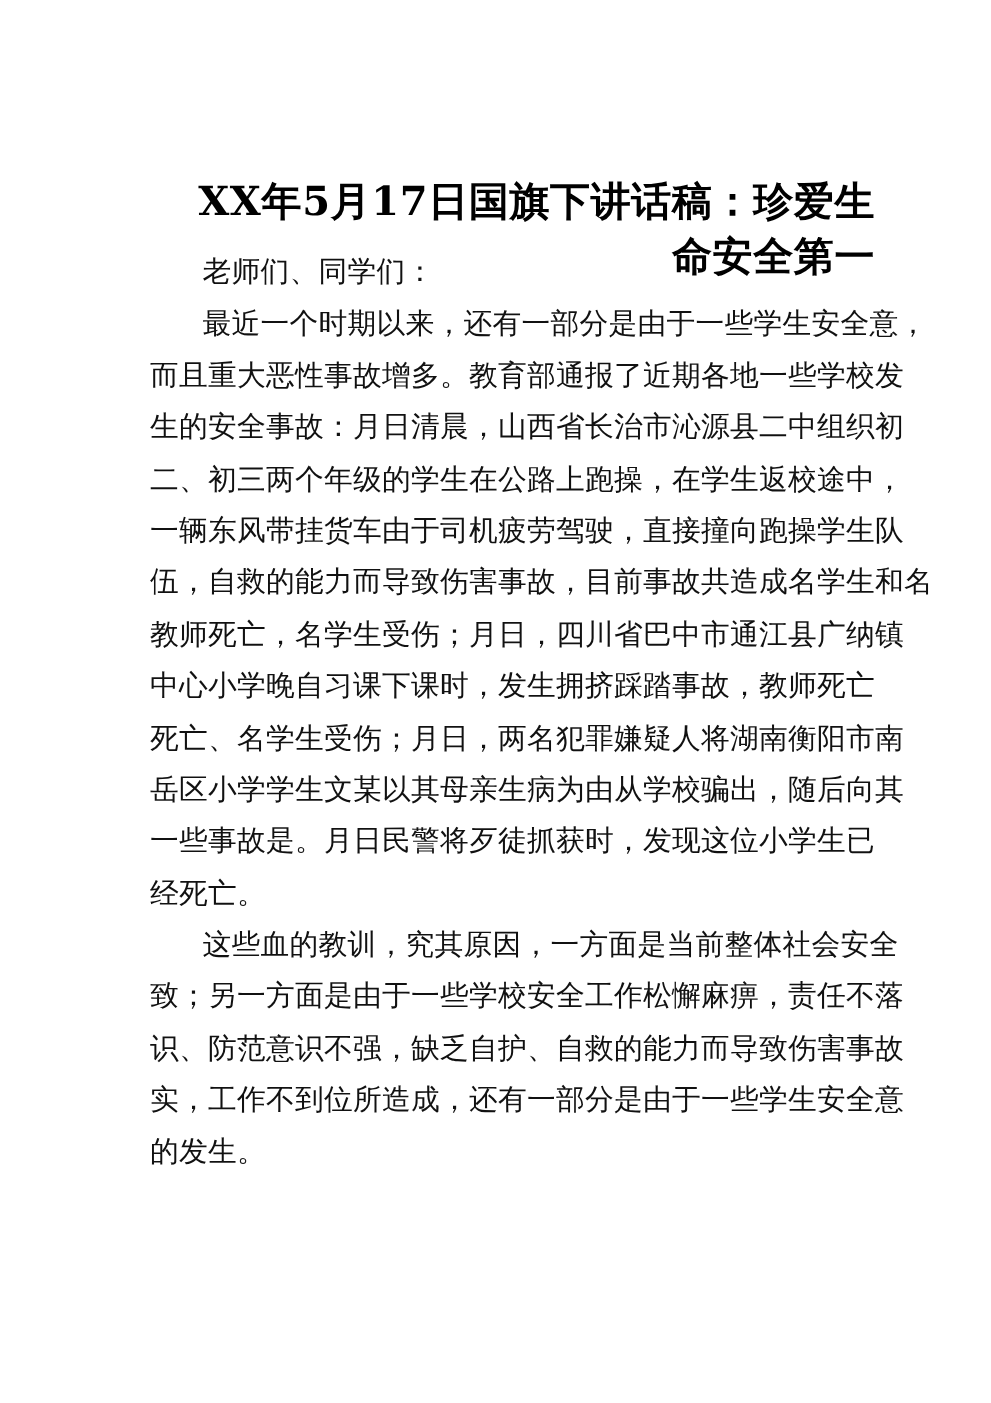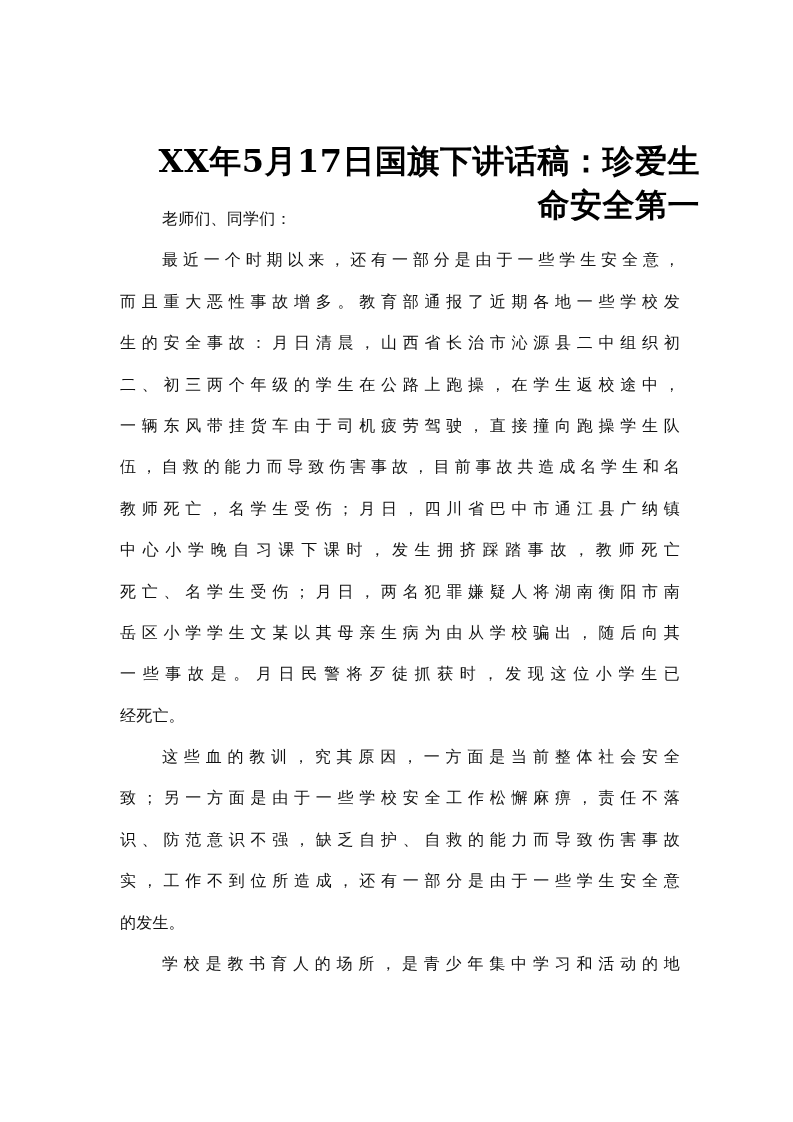--- a/index.html
+++ b/index.html
@@ -3,21 +3,21 @@
 <meta charset="utf-8">
 <style>
   html, body { margin: 0; padding: 0; background: #ffffff; }
   body { width: 793px; height: 1122px; position: relative; overflow: hidden;
          font-family: "DejaVu Serif", "Liberation Serif", serif; color: #111; }
   .title { position: absolute; left: 100px; width: 600px; text-align: right;
            font-family: "DejaVu Serif", "Liberation Serif", serif; font-weight: bold;
            font-size: 32px; line-height: 44px; top: 95px; color: #000; letter-spacing: 0.5px; margin-top: 44px; }
   .title div { white-space: nowrap; }
   .body { position: absolute; left: 120px; top: 198px; width: 560px; }
-  .line { height: 41.4px; line-height: 41.4px; font-size: 16px; white-space: nowrap;
+  .line { height: 41.4px; line-height: 41.4px; font-size: 23px; white-space: nowrap;
           text-align: justify; text-align-last: justify; letter-spacing: 0.2px; }
   .line.indent { padding-left: 42px; }
   .line.last { text-align-last: left; }
 </style>
 </head>
 <body>
 
 <div class="title">
   <div>XX年5月17日国旗下讲话稿：珍爱生</div>
   <div>命安全第一</div>
@@ -45,16 +45,13 @@
   </div>
 
   <div>
     <div class="line indent">这些血的教训，究其原因，一方面是当前整体社会安全</div>
     <div class="line">致；另一方面是由于一些学校安全工作松懈麻痹，责任不落</div>
     <div class="line">识、防范意识不强，缺乏自护、自救的能力而导致伤害事故</div>
     <div class="line">实，工作不到位所造成，还有一部分是由于一些学生安全意</div>
     <div class="line last">的发生。</div>
   </div>
 
-  <div>
-    <div class="line indent">学校是教书育人的场所，是青少年集中学习和活动的地</div>
-  </div>
 </div>
 
 </body></html>

